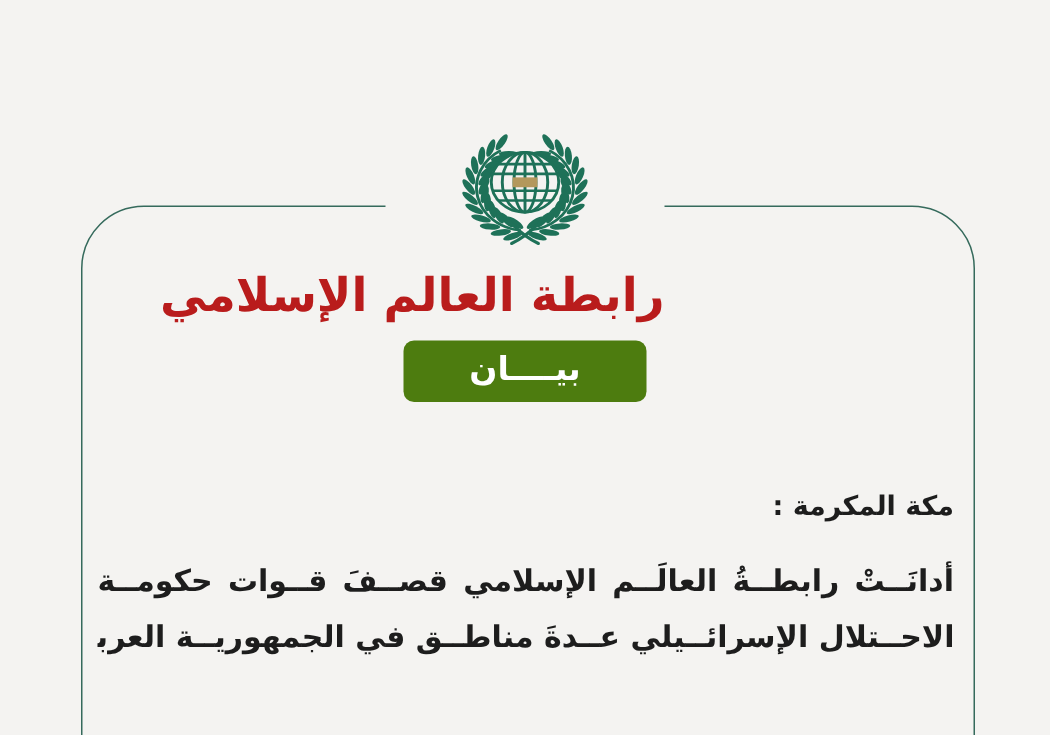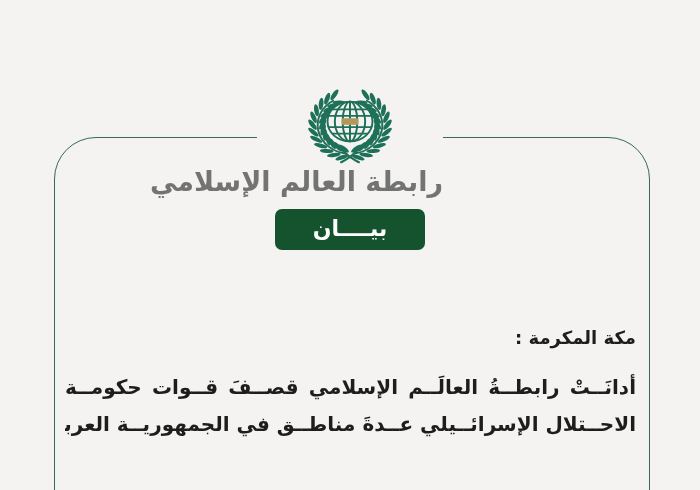--- a/index.html
+++ b/index.html
@@ -13,30 +13,30 @@
     width:594px; height:420px;
     border:1.5px solid #356a5c; border-radius:42px;
     background:transparent;
   }
   .header-block {
     position:absolute; top:86px; left:257px; width:186px;
     background:#f4f3f1; text-align:center; z-index:2;
   }
   .emblem { display:block; margin:0 auto; }
   .calligraphy {
-    direction:rtl; font-size:27px; font-weight:bold; color:#737373;
-    line-height:1.25; margin-top:1px; white-space:nowrap;
+    direction:rtl; font-size:31px; font-weight:bold; color:#b91c1c;
+    line-height:1.25; margin-top:14px; white-space:nowrap;
   }
   .org-en {
     font-family:"Liberation Serif", serif; font-size:14px; font-weight:bold;
     letter-spacing:1.6px; color:#45463e; margin-top:3px; white-space:nowrap;
   }
   .banner {
-    width:150px; height:41px; margin:10px auto 0;
-    background:#14532d; border-radius:7px;
+    width:162px; height:41px; margin:10px auto 0;
+    background:#4d7c0f; border-radius:7px;
     color:#ffffff; font-size:22px; font-weight:bold;
     line-height:40px; direction:rtl; text-align:center;
   }
   .location-heading {
     position:absolute; top:327px; right:64px;
     direction:rtl; font-size:18px; font-weight:bold; color:#1d1d1d;
     z-index:3;
   }
   .paragraph {
     position:absolute; top:369px; right:64px; left:65px;

